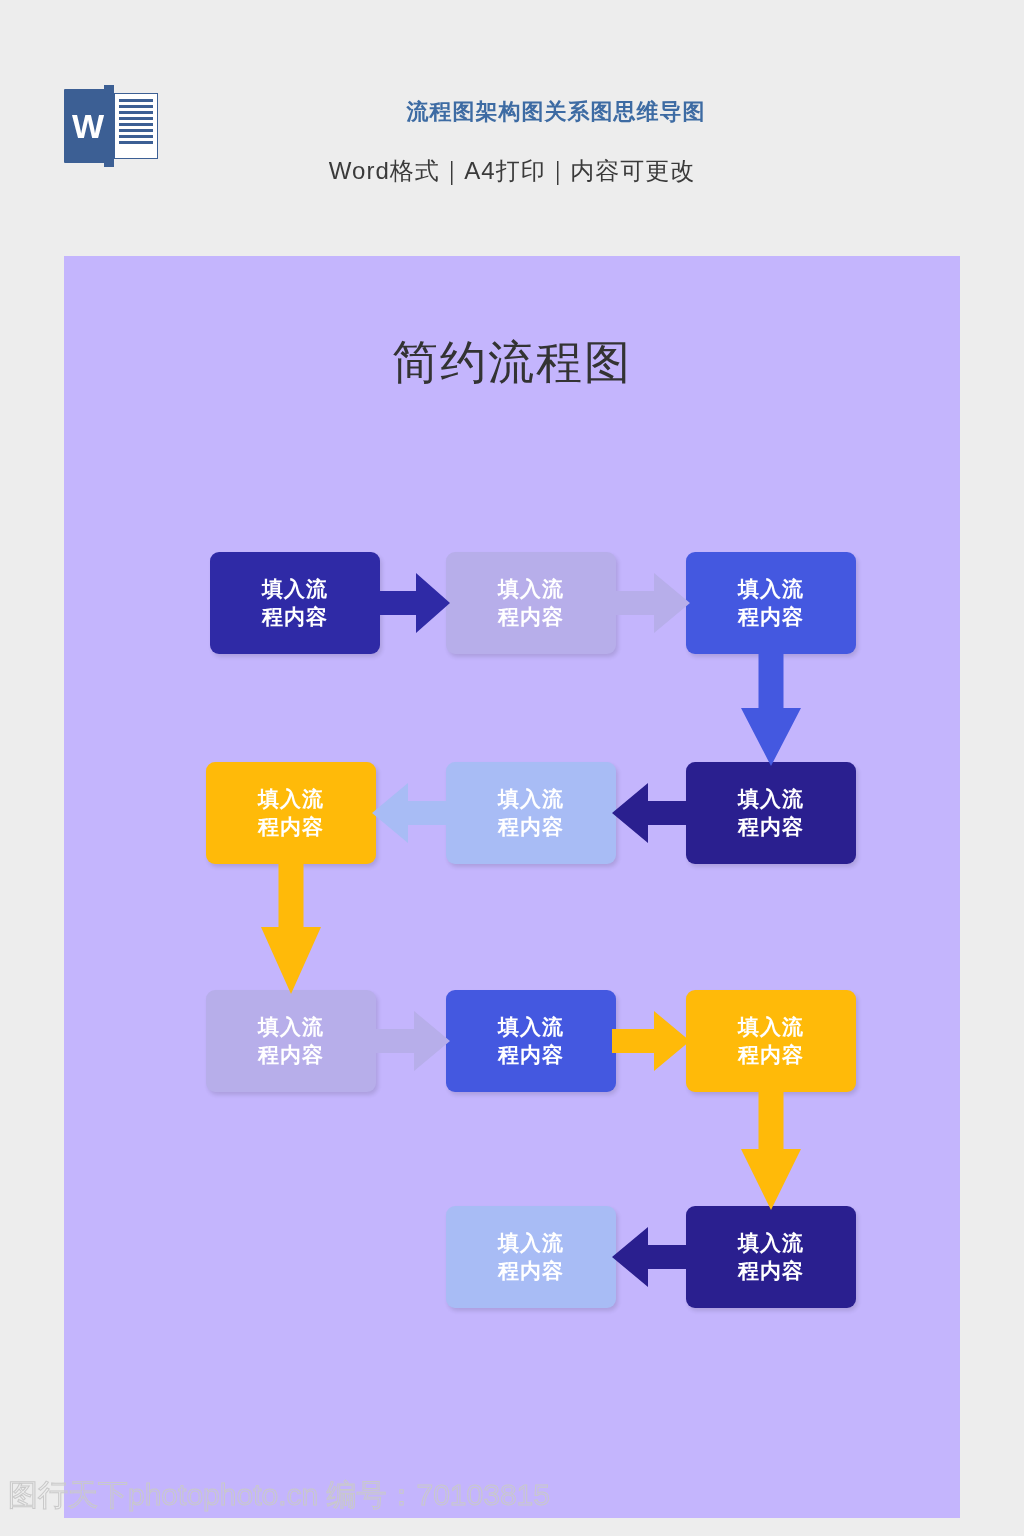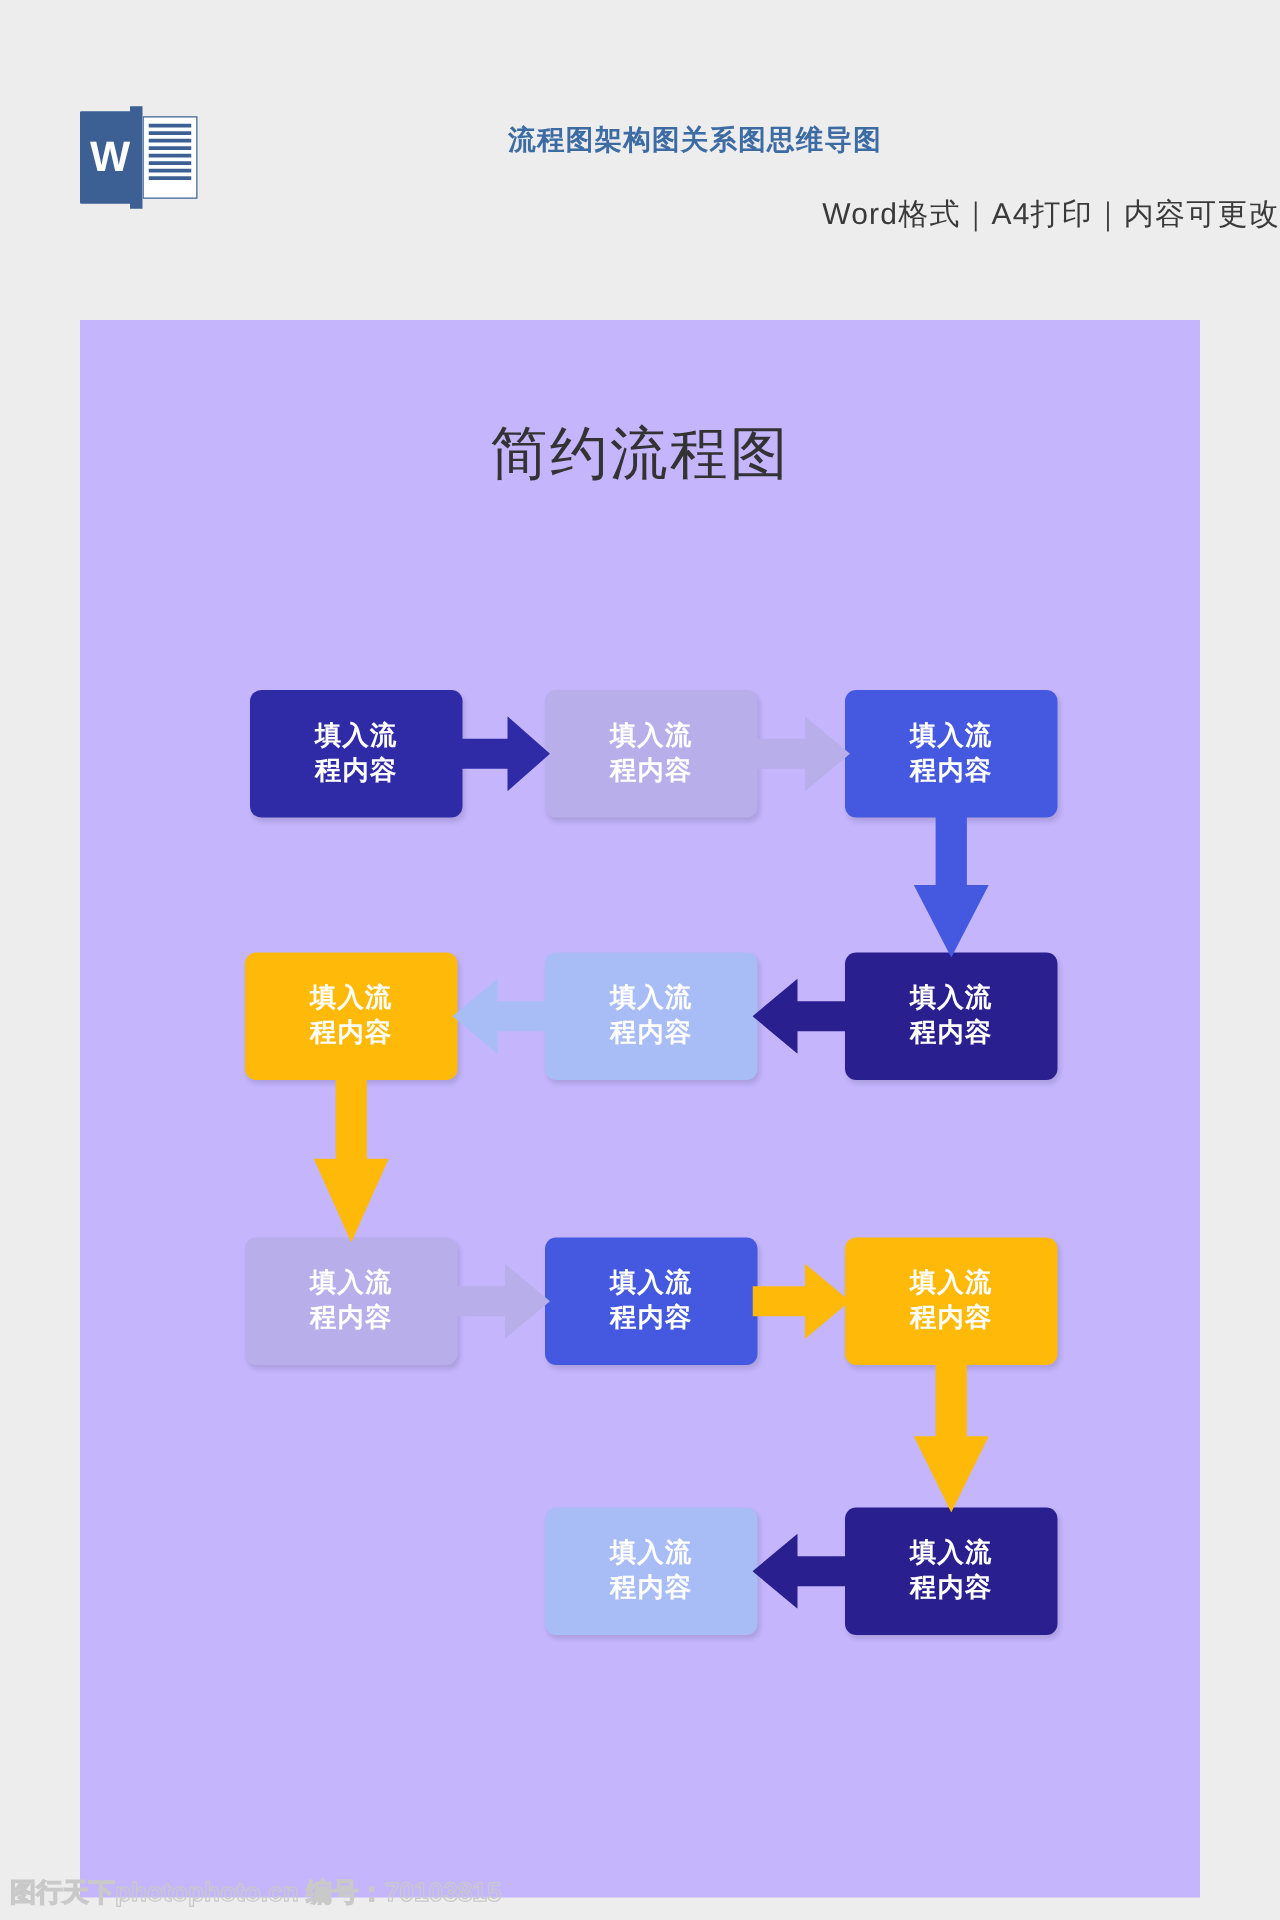--- a/index.html
+++ b/index.html
@@ -83,21 +83,21 @@
     font-size: 22px;
     font-weight: bold;
     letter-spacing: 1px;
     font-family: "Liberation Sans", "DejaVu Sans", sans-serif;
     padding-left: 44px;
   }
   #header-subtitle {
     position: absolute;
     left: 0; top: 155px;
     width: 1024px;
-    text-align: right;
+    text-align: center;
     color: #3a3a3a;
     font-size: 24px;
     letter-spacing: 1px;
   }
 
   
   #page-sheet {
     position: absolute;
     left: 64px;
     top: 256px;
@@ -113,21 +113,21 @@
     text-align: center;
     color: #333333;
     font-size: 46px;
     letter-spacing: 2px;
     font-family: "Liberation Sans", "DejaVu Sans", sans-serif;
   }
 
   
   #flow {
     position: absolute;
-    left: 6px; top: 0;
+    left: 16px; top: 0;
     width: 848px;
     height: 1262px;
   }
 
   .node {
     position: absolute;
     border-radius: 9px;
     color: #ffffff;
     font-size: 21px;
     font-weight: bold;
@@ -142,28 +142,27 @@
   }
   .node span { display: block; white-space: pre-line; }
 
   .arrow { position: absolute; }
   .arrow svg { display: block; }
 
   
   #watermark {
     position: absolute;
     left: 8px;
-    bottom: 8px;
-    font-size: 21px;
+    bottom: 20px;
+    font-size: 30px;
     letter-spacing: 0px;
     color: transparent;
     -webkit-text-stroke: 1px #c9c9c9;
     font-family: "Liberation Sans", "DejaVu Sans", sans-serif;
     white-space: nowrap;
-    font-weight: bold;
   }
 </style>
 </head>
 <body>
 
 <div id="banner">
 
   <div id="word-logo">
     <div class="logo-left-shade"></div>
     <div class="logo-left"></div>

